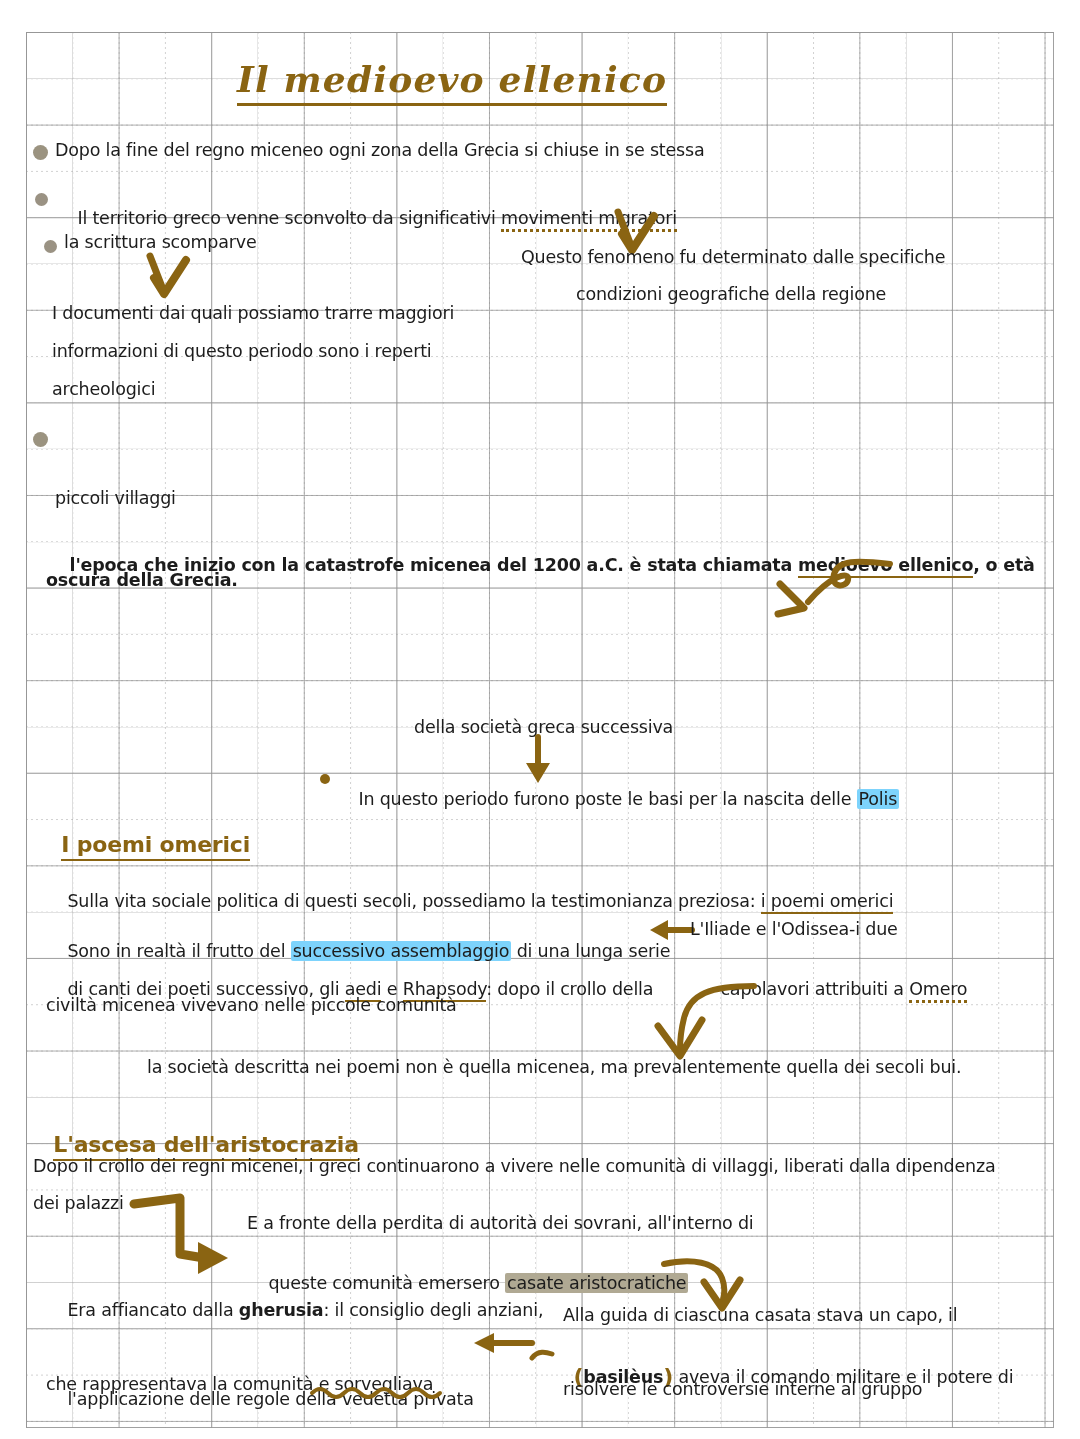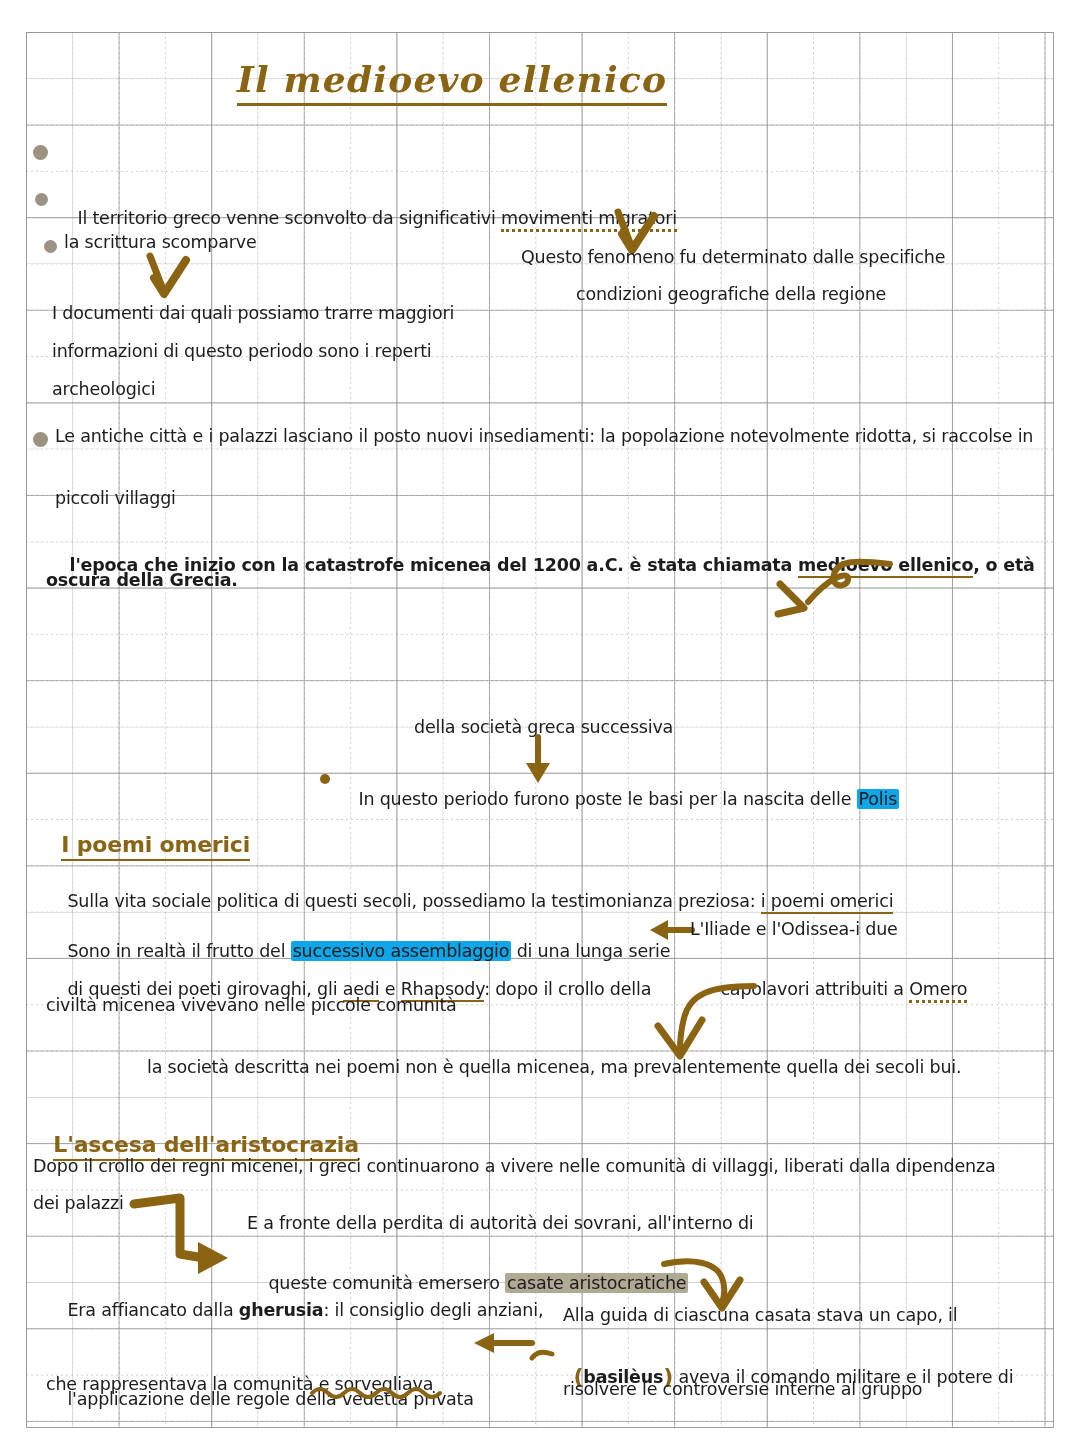--- a/index.html
+++ b/index.html
@@ -63,21 +63,21 @@
     color:#8a6412;font-weight:bold;font-size:22px;letter-spacing:-.2px;
     border-bottom:2.5px solid #8a6412;padding-bottom:2px;display:inline-block;
   }
 
   
   .bul{position:absolute;width:15px;height:15px;border-radius:50%;background:#9b9380;}
   .bul.sm{width:13px;height:13px;background:#9a9283;}
   .bul.br{width:10px;height:10px;background:#8a6412;}
 
   
-  .hl{background:#0ea5e9;padding:0 2px;border-radius:2px;}
+  .hl{background:#7dd3fc;padding:0 2px;border-radius:2px;}
   .hl2{background:#b0a993;padding:0 2px;border-radius:2px;}
   .uln{border-bottom:2.2px solid #8a6412;padding-bottom:1px;}
   .dot{border-bottom:3px dotted #8a6412;padding-bottom:1px;}
   .wav{position:relative;}
   .par{color:#8a6412;font-weight:bold;font-size:22px;vertical-align:-1px;}
 
   svg.ink{position:absolute;overflow:visible;pointer-events:none;}
   .ink path{fill:none;stroke:#8a6412;stroke-width:7;stroke-linecap:round;stroke-linejoin:round;}
   .ink polygon{fill:#8a6412;}
 </style>
@@ -88,20 +88,21 @@
   <div id="gridmajor"></div>
   <div id="gridminor"></div>
   <div id="paperborder"></div>
 </div>
 
 <div id="content">
 
   <div id="title"><span class="ul">Il medioevo ellenico</span></div>
 
   <div class="bul" style="left:33px;top:145px;"></div>
+  <div class="t body" style="left:55px;top:140px;">Dopo la fine del regno miceneo ogni zona della Grecia si chiuse in se stessa</div>
 
   <div class="bul sm" style="left:35px;top:193px;"></div>
   <div class="t body" style="left:56px;top:186px;">
     <span>Il territorio greco venne sconvolto da significativi </span><span class="dot">movimenti migratori</span>
   </div>
 
   <div class="bul sm" style="left:44px;top:240px;"></div>
   <div class="t body" style="left:64px;top:232px;">la scrittura scomparve</div>
 
   <svg class="ink" style="left:142px;top:252px;width:60px;height:62px;">
@@ -115,21 +116,20 @@
   </svg>
 
   <div class="t body" style="left:521px;top:247px;">Questo fenomeno fu determinato dalle specifiche</div>
   <div class="t body" style="left:576px;top:284px;">condizioni geografiche della regione</div>
 
   <div class="t body" style="left:52px;top:303px;text-align:center;">I documenti dai quali possiamo trarre maggiori</div>
   <div class="t body" style="left:52px;top:341px;">informazioni di questo periodo sono i reperti</div>
   <div class="t body" style="left:52px;top:379px;">archeologici</div>
 
   <div class="bul" style="left:33px;top:432px;"></div>
-  <div class="t body" style="left:55px;top:426px;">Le antiche città e i palazzi lasciano il posto nuovi insediamenti: la popolazione notevolmente ridotta, si raccolse in</div>
   <div class="t body" style="left:55px;top:464px;margin-top:24px;">piccoli villaggi</div>
 
   <div class="t body bold" style="left:46px;top:533px;">
     <span>l'epoca che inizio con la catastrofe micenea del 1200 a.C. è stata chiamata </span><span class="uln">medioevo ellenico</span><span>, o età</span>
   </div>
   <div class="t body bold" style="left:46px;top:570px;">oscura della Grecia.</div>
 
   <svg class="ink" style="left:760px;top:558px;width:140px;height:70px;">
     <path d="M130 6 C96 2 78 2 74 16 C70 30 86 30 88 22 C90 12 70 18 48 44" style="stroke-width:6"></path>
     <path d="M20 26 L44 50 L18 56" style="stroke-width:7"></path>
@@ -152,21 +152,21 @@
   </div>
 
   <div class="t body" style="left:46px;top:869px;">
     <span>Sulla vita sociale politica di questi secoli, possediamo la testimonianza preziosa: </span><span class="uln">i poemi omerici</span>
   </div>
 
   <div class="t body" style="left:46px;top:919px;">
     <span>Sono in realtà il frutto del </span><span class="hl">successivo assemblaggio</span><span> di una lunga serie</span>
   </div>
   <div class="t body" style="left:46px;top:957px;">
-    <span>di questi dei poeti girovaghi, gli </span><span class="uln">aedi</span><span> e </span><span class="uln">Rhapsody</span><span>: dopo il crollo della</span>
+    <span>di canti dei poeti successivo, gli </span><span class="uln">aedi</span><span> e </span><span class="uln">Rhapsody</span><span>: dopo il crollo della</span>
   </div>
   <div class="t body" style="left:46px;top:995px;">civiltà micenea vivevano nelle piccole comunità</div>
 
   <svg class="ink" style="left:648px;top:918px;width:46px;height:30px;">
     <path d="M44 12 L14 12" style="stroke-width:6"></path>
     <polygon points="20,2 20,22 2,12"></polygon>
   </svg>
 
   <div class="t body" style="left:690px;top:919px;">L'Iliade e l'Odissea-i due</div>
   <div class="t body" style="left:699px;top:957px;">

